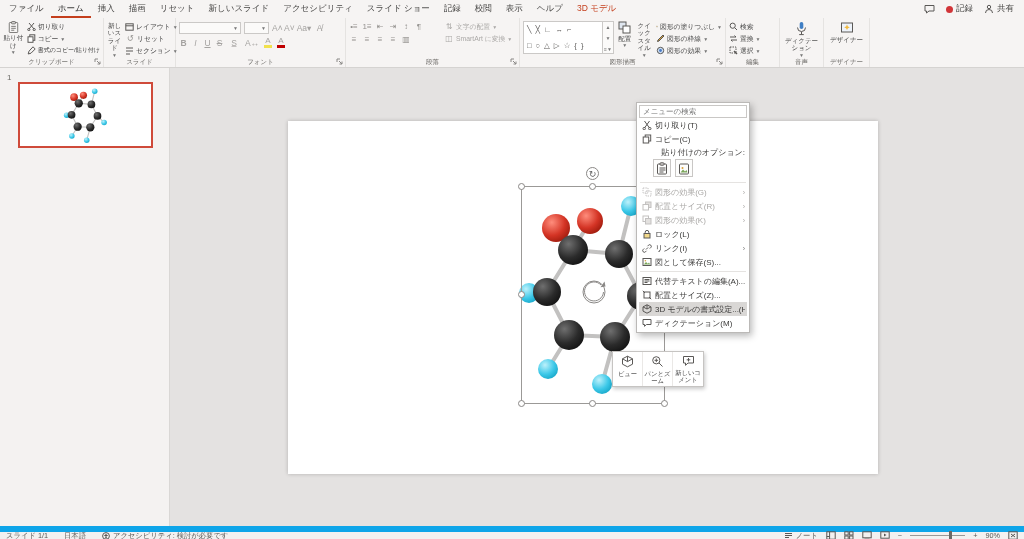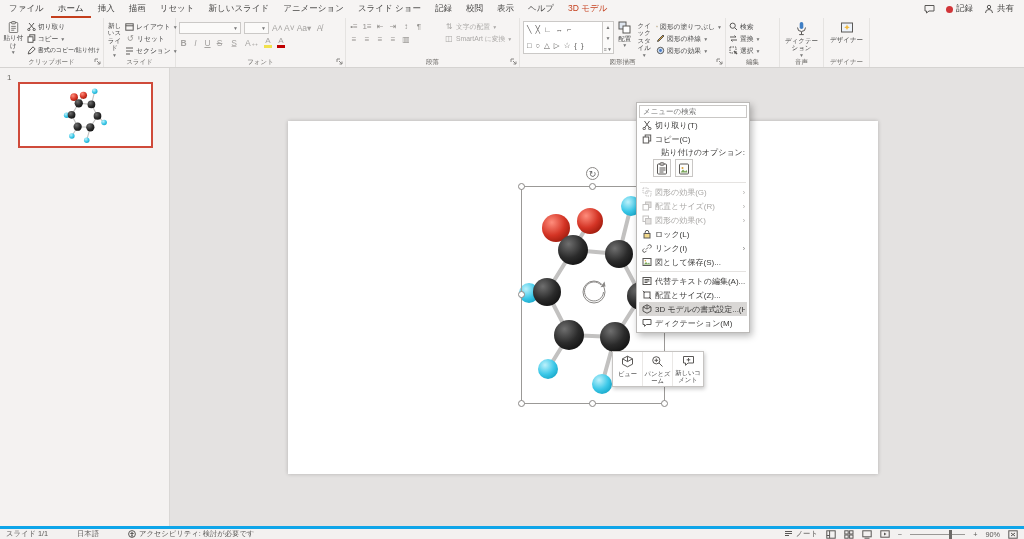--- a/index.html
+++ b/index.html
@@ -71,40 +71,40 @@
   .mi .sub { color:#777; font-size:7px; }
   .mi.hl { background:#d9d7d5; }
   .menu-sep { height:1px; background:#e5e3e1; margin:2px 1px; }
   .paste-label { height:12px; display:flex; align-items:center; padding:0 2px;justify-content:flex-end; }
   .paste-icons { display:flex; gap:4px; padding:1px 2px 3px 14px; }
   .paste-btn { width:18px; height:18px; border:1px solid #c9c7c5; display:flex; align-items:center; justify-content:center; background:#fdfdfc; cursor:pointer; }
   .mi svg, .paste-btn svg, .rbtn svg, .bigbtn svg, .ft-btn svg, .tr-item svg { stroke:#5a5856; fill:none; stroke-width:1; }
   .mi.dis svg { stroke:#c3c1c0; }
 
   
-  .statusbar { position:absolute; bottom:0; left:0; width:100%; height:13px; background:#f3f1f0; border-top:3px solid #0ea5e9; display:flex; align-items:center; font-size:7.3px; color:#5a5856; padding:0 6px; gap:29px; z-index:5;text-align:center; }
+  .statusbar { position:absolute; bottom:0; left:0; width:100%; height:13px; background:#f3f1f0; border-top:6px solid #0ea5e9; display:flex; align-items:center; font-size:7.3px; color:#5a5856; padding:0 6px; gap:16px; z-index:5;text-align:center; }
   .sb-item { display:flex; align-items:center; gap:3px; white-space:nowrap; }
   .sb-right { margin-left:auto; display:flex; align-items:center; gap:8px; }
   .zoom-track { width:55px; height:1px; background:#9a9896; position:relative; }
   .zoom-thumb { position:absolute; left:70%; top:-4px; width:3px; height:9px; background:#6b6966; }
   .vic { display:flex; align-items:center; cursor:pointer; }
 </style>
 </head>
 <body>
 
 <div class="app">
 
   <div class="tabbar">
     <div class="tab">ファイル</div>
     <div class="tab active">ホーム</div>
     <div class="tab">挿入</div>
     <div class="tab">描画</div>
     <div class="tab">リセット</div>
     <div class="tab">新しいスライド</div>
-    <div class="tab">アニメーション</div>
+    <div class="tab">アクセシビリティ</div>
     <div class="tab">スライド ショー</div>
     <div class="tab">記録</div>
     <div class="tab">校閲</div>
     <div class="tab">表示</div>
     <div class="tab">ヘルプ</div>
     <div class="tab accent">3D モデル</div>
     <div class="tab-right">
       <span class="tr-item">
         <svg width="11" height="10" viewBox="0 0 11 10">
             <path d="M1 1.5 h9 v5.5 h-5 l-2.5 2 v-2 h-1.5 z"></path>

